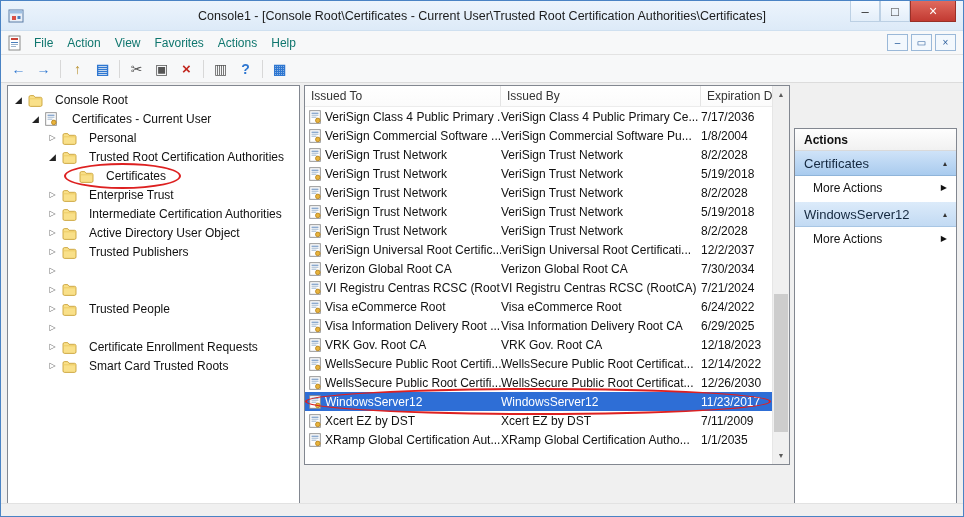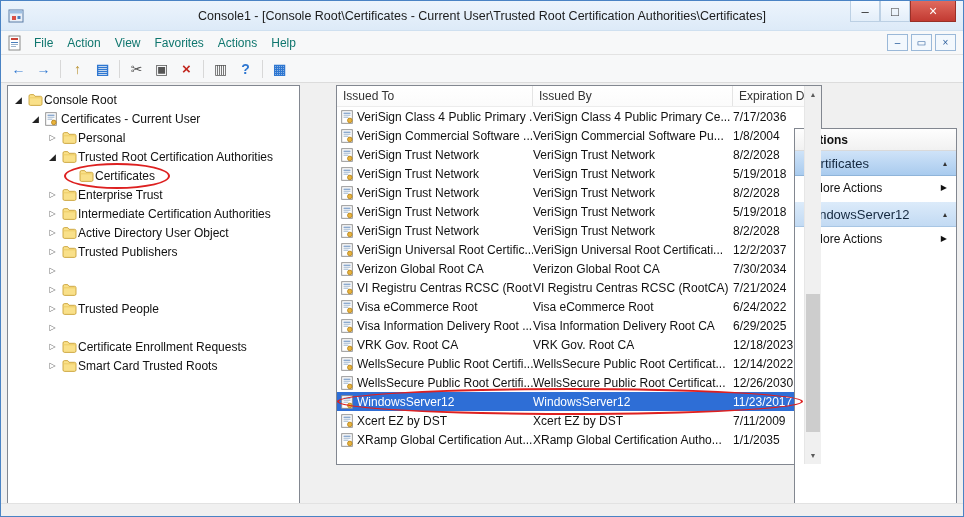--- a/index.html
+++ b/index.html
@@ -30,29 +30,29 @@
   .toolbar { height:28px; display:flex; align-items:center; background:#f7f8f9; border-bottom:1px solid #dcdcdc; padding:0 5px; }
   .tool-btn { width:23px; height:23px; display:flex; align-items:center; justify-content:center; font-size:14px; color:#555; margin:0 1px; }
   .tool-btn.blue { color:#2f77d1; font-weight:bold; }
   .tool-btn.red  { color:#c2271f; font-weight:bold; font-size:15px; }
   .tool-btn.gold { color:#b9912f; }
   .tool-sep { width:1px; height:18px; background:#d8d8d8; margin:0 4px; }
 
   
   .main { position:absolute; left:0; top:82px; right:0; bottom:0; background:#f0f0f0; }
   .tree-pane    { position:absolute; left:6px;   top:2px; width:293px; height:419px; background:#fff; border:1px solid #828790; padding-top:4px; overflow:hidden; }
-  .list-pane    { position:absolute; left:303px; top:2px; width:486px; height:380px; background:#fff; border:1px solid #828790; overflow:hidden;margin-left:32px; }
+  .list-pane    { position:absolute; left:303px; top:2px; width:486px; height:380px; background:#fff; border:1px solid #828790; overflow:hidden; }
   .actions-pane { position:absolute; left:793px; top:2px; width:163px; height:419px; background:#fff; border:1px solid #828790; overflow:hidden;margin-top:43px; }
   .statusbar { position:absolute; left:0; right:0; bottom:0; height:13px; background:#f0f0f0; border-top:1px solid #e2e2e2; }
 
   
   .tree-item { height:19px; display:flex; align-items:center; white-space:nowrap; }
   .expander { width:13px; flex:none; text-align:center; font-size:8px; color:#666; }
   .expander.expanded { color:#222; font-size:9px; }
-  .node { position:relative; display:flex; align-items:flex-start; gap:0; padding:0 3px; }
+  .node { position:relative; display:flex; align-items:flex-end; gap:11px; padding:0 3px; }
   .node.annotated::after { content:""; position:absolute; left:-12px; right:-12px; top:-6px; bottom:-6px;
                            border:2.5px solid var(--annotation,#dd2020); border-radius:50%; pointer-events:none; }
   .tree-icon { flex:none; display:flex; width:16px; }
   .tree-label { color:#111; }
 
   
   .list-header { display:flex; height:21px; width:467px; background:linear-gradient(#ffffff,#fbfbfb); border-bottom:1px solid #ececec; position:relative; z-index:2; }
   .hcell { padding:3px 6px; color:#333; border-right:1px solid #e4e4e4; overflow:hidden; white-space:nowrap; }
   .hcell:nth-child(1){ width:196px; }
   .hcell:nth-child(2){ width:200px; }

